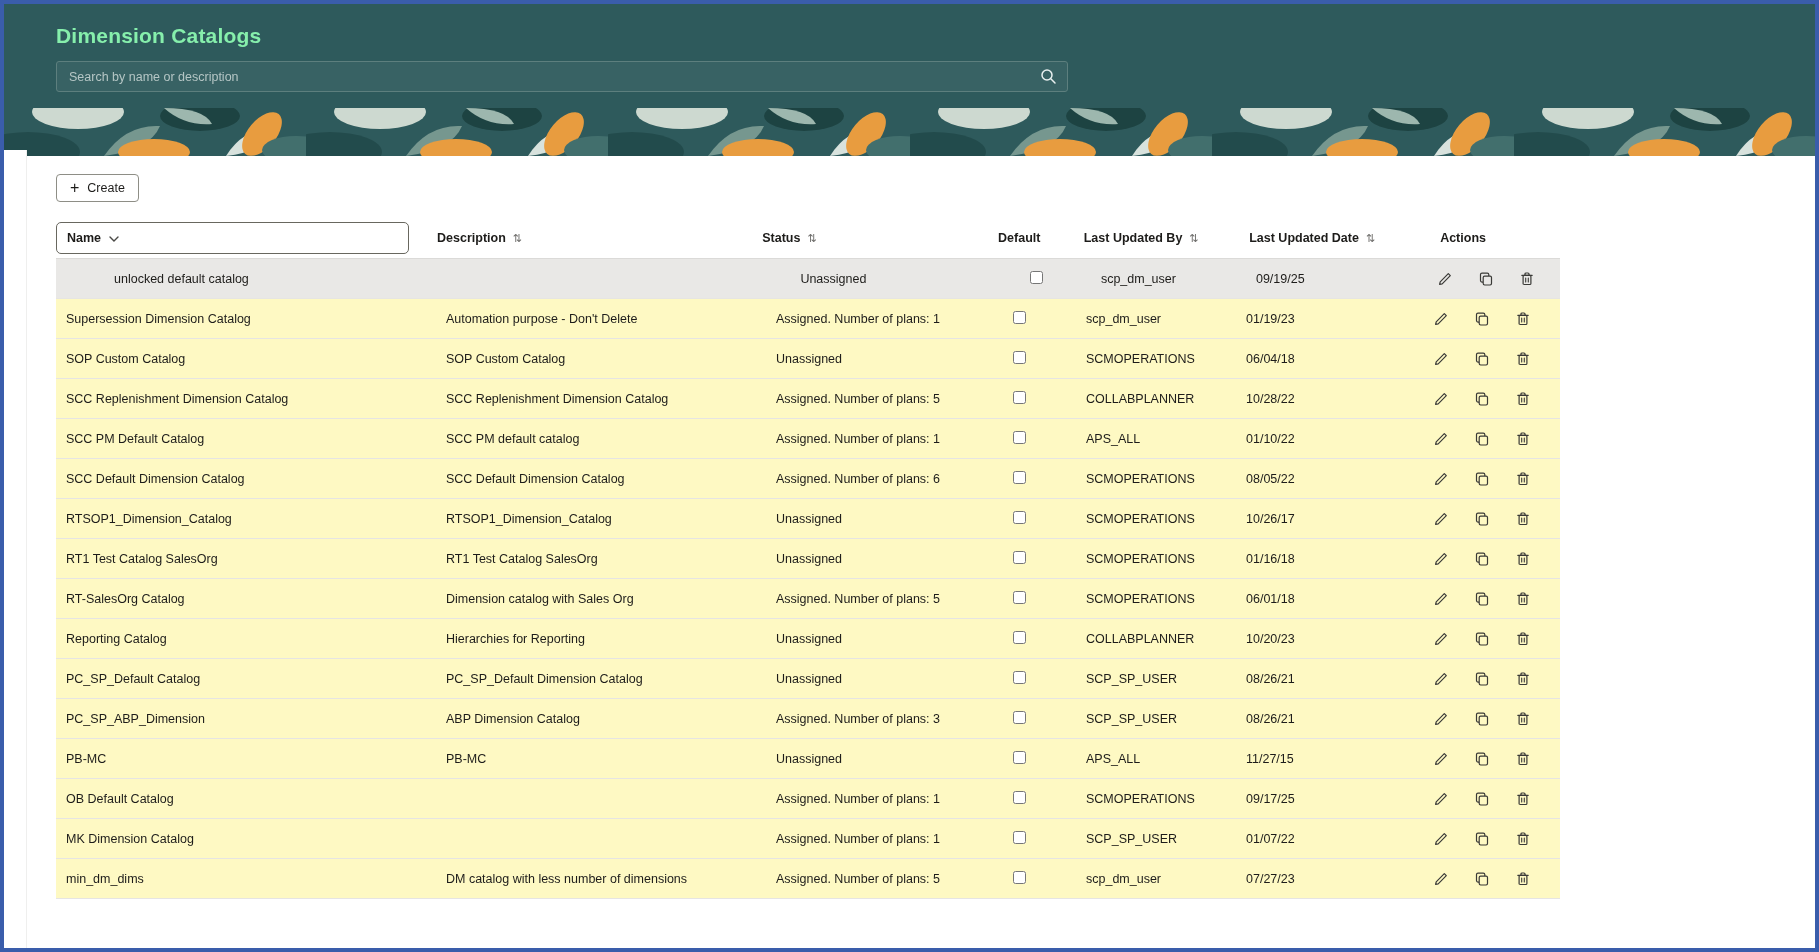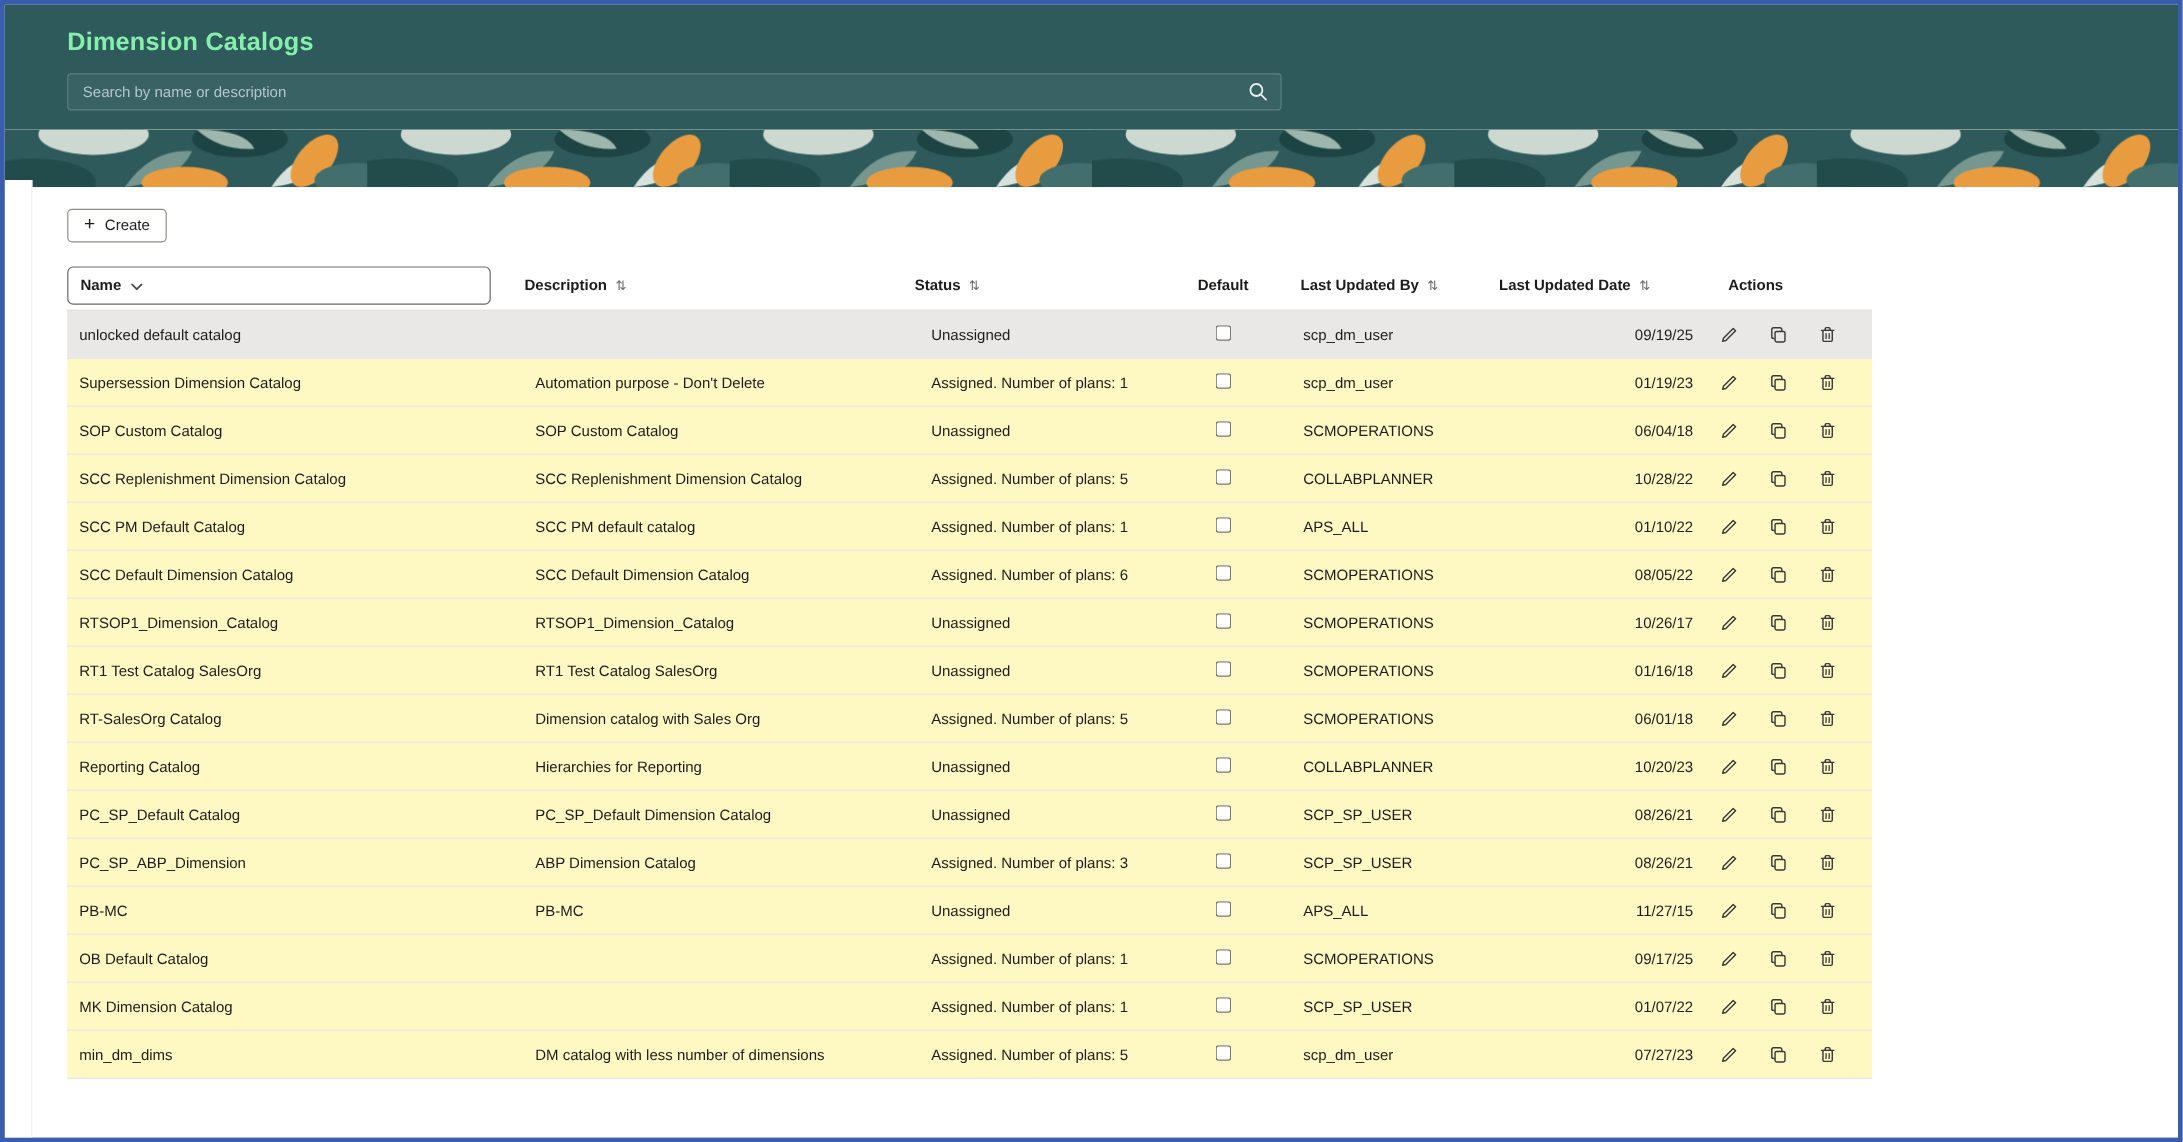--- a/index.html
+++ b/index.html
@@ -43,24 +43,24 @@
   .c-name   { width:380px; }
   .c-desc   { width:330px; }
   .c-status { width:235px; }
   .c-def    { width:75px;  }
   .c-by     { width:160px; }
   .c-date   { width:185px; }
   .c-act    { width:139px; }
 
   .row { display:flex; align-items:center; height:39px; border-bottom:1px solid #e6e5e3;
          cursor:pointer; background:#fef9c3; }
-  .row.selected { background:#e9e8e6; }
+  .row.selected { background:#e9e8e6;padding-left:48px; }
   .td { padding:0 10px; box-sizing:border-box; white-space:nowrap; overflow:hidden;
         text-overflow:ellipsis; }
-  .td.c-date { padding-top:0;text-align:right; }
+  .td.c-date { padding-top:0; }
   .def-checkbox { width:13px; height:13px; margin:0 0 0 2px; accent-color:#8a8a8a; cursor:pointer; }
   .actions-cell { display:flex; gap:25px; align-items:center; padding-left:12px; }
   .icon-btn { background:none; border:none; padding:0; margin:0; cursor:pointer;
               display:flex; align-items:center; }
   .icon-btn svg { display:block; }
 </style>
 </head>
 <body>
 
 <div class="frame">

